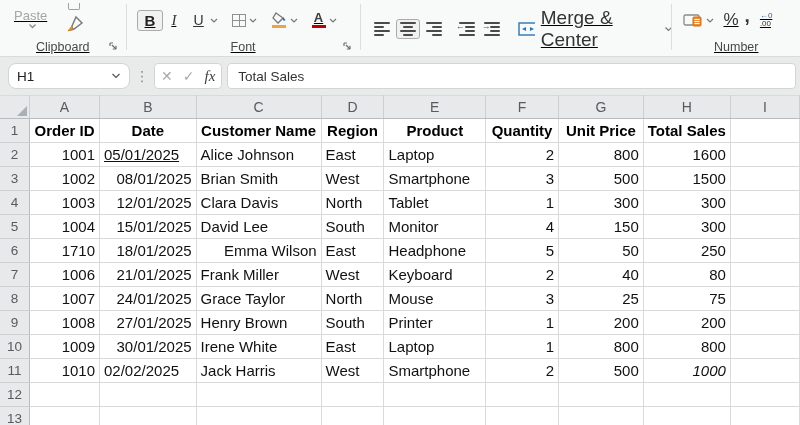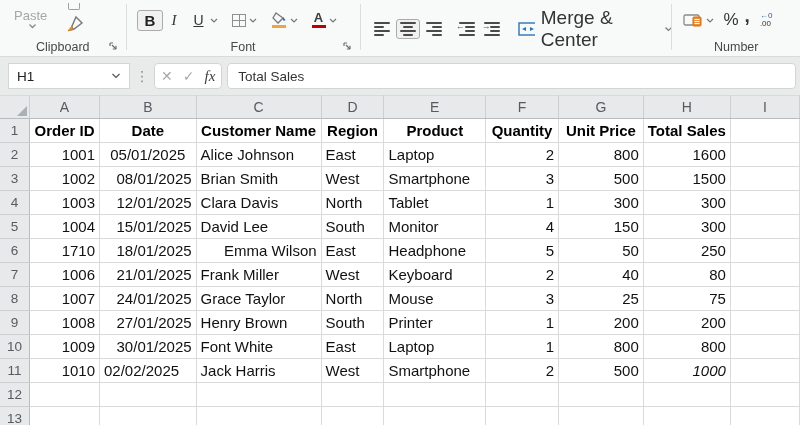--- a/index.html
+++ b/index.html
@@ -2,21 +2,21 @@
 <html><head>
 <meta charset="utf-8">
 <style>
   * { margin:0; padding:0; box-sizing:border-box; }
   html,body { width:800px; height:425px; overflow:hidden; background:#fff;
               font-family:"Liberation Sans", sans-serif; }
 
   
   .ribbon { height:57px; background:#f8f9f9; border-bottom:1px solid #d8dadb;
             display:flex; align-items:stretch; position:relative; }
-  .rgroup { display:flex; flex-direction:column; justify-content:space-between; padding-top:2px; }
+  .rgroup { display:flex; flex-direction:column; justify-content:space-between; padding-top:2px;text-decoration:underline; }
   .ricons { display:flex; align-items:center; flex:1; }
   .rlabelrow { height:18px; display:flex; align-items:center; justify-content:center;
                position:relative; }
   .rlabel { font-size:12.5px; color:#484848; }
   .launcher { position:absolute; right:8px; top:3px; cursor:pointer; }
   .vsep { width:1px; background:#dcdddd; margin:4px 0 6px 0; }
 
   .chev { margin-left:3px; }
 
   
@@ -58,21 +58,21 @@
   
   .g-number { width:128px; }
   .g-number .ricons { padding-left:8px; gap:6px; }
   .pct { font-size:17px; color:#333; }
   .comma { font-size:19px; font-weight:bold; color:#333; line-height:10px; padding-bottom:8px; }
   .incdec { display:flex; flex-direction:column; font-size:8px; color:#333; line-height:8px; margin-left:4px; }
   .incdec .top { color:#35618e; }
 
   
   .fbar { height:38px; background:#e9ebeb; display:flex; align-items:center; padding:0 4px; }
-  .namebox { width:122px; height:26px; background:#fff; border:1px solid #d2d5d7; border-radius:0;
+  .namebox { width:122px; height:26px; background:#fff; border:1px solid #d2d5d7; border-radius:8px;
              display:flex; align-items:center; padding:0 8px; margin-left:4px; }
   .namebox span { flex:1; font-size:13.5px; color:#222; }
   .dots { color:#8b8b8b; font-size:14px; padding:0 5px; letter-spacing:0; }
   .fbtns { height:26px; background:#fff; border:1px solid #d2d5d7; border-radius:4px;
            display:flex; align-items:center; padding:0 6px; gap:10px; }
   .fbx { color:#a9a9a9; font-size:14px; cursor:pointer; }
   .fbcheck { color:#a9a9a9; font-size:14px; cursor:pointer; }
   .fbfx { font-family:"Liberation Serif", serif; font-style:italic; font-size:15px; color:#3d3d3d; cursor:pointer; }
   .finput { flex:1; height:26px; background:#fff; border:1px solid #d2d5d7; border-radius:4px;
             display:flex; align-items:center; padding:0 10px; margin-left:5px; font-size:13.5px; color:#333; }
@@ -319,21 +319,21 @@
           <td style="text-align: center;">Region</td>
           <td style="text-align: center;">Product</td>
           <td style="text-align: center;">Quantity</td>
           <td style="text-align: center;">Unit Price</td>
           <td style="text-align: center;">Total Sales</td>
           <td style="text-align: center;"></td>
         </tr>
         <tr>
           <th class="rowhdr">2</th>
           <td style="text-align: right;">1001</td>
-          <td style="text-align: center;">05/01/2025</td>
+          <td style="text-align: left; text-decoration: underline;">05/01/2025</td>
           <td style="text-align: left;">Alice Johnson</td>
           <td style="text-align: left;">East</td>
           <td style="text-align: left;">Laptop</td>
           <td style="text-align: right;">2</td>
           <td style="text-align: right;">800</td>
           <td style="text-align: right;">1600</td>
           <td style="text-align: left;"></td>
         </tr>
         <tr>
           <th class="rowhdr">3</th>
@@ -416,21 +416,21 @@
           <td style="text-align: left;">Printer</td>
           <td style="text-align: right;">1</td>
           <td style="text-align: right;">200</td>
           <td style="text-align: right;">200</td>
           <td style="text-align: left;"></td>
         </tr>
         <tr>
           <th class="rowhdr">10</th>
           <td style="text-align: right;">1009</td>
           <td style="text-align: right;">30/01/2025</td>
-          <td style="text-align: left;">Font White</td>
+          <td style="text-align: left;">Irene White</td>
           <td style="text-align: left;">East</td>
           <td style="text-align: left;">Laptop</td>
           <td style="text-align: right;">1</td>
           <td style="text-align: right;">800</td>
           <td style="text-align: right;">800</td>
           <td style="text-align: left;"></td>
         </tr>
         <tr>
           <th class="rowhdr">11</th>
           <td style="text-align: right;">1010</td>

